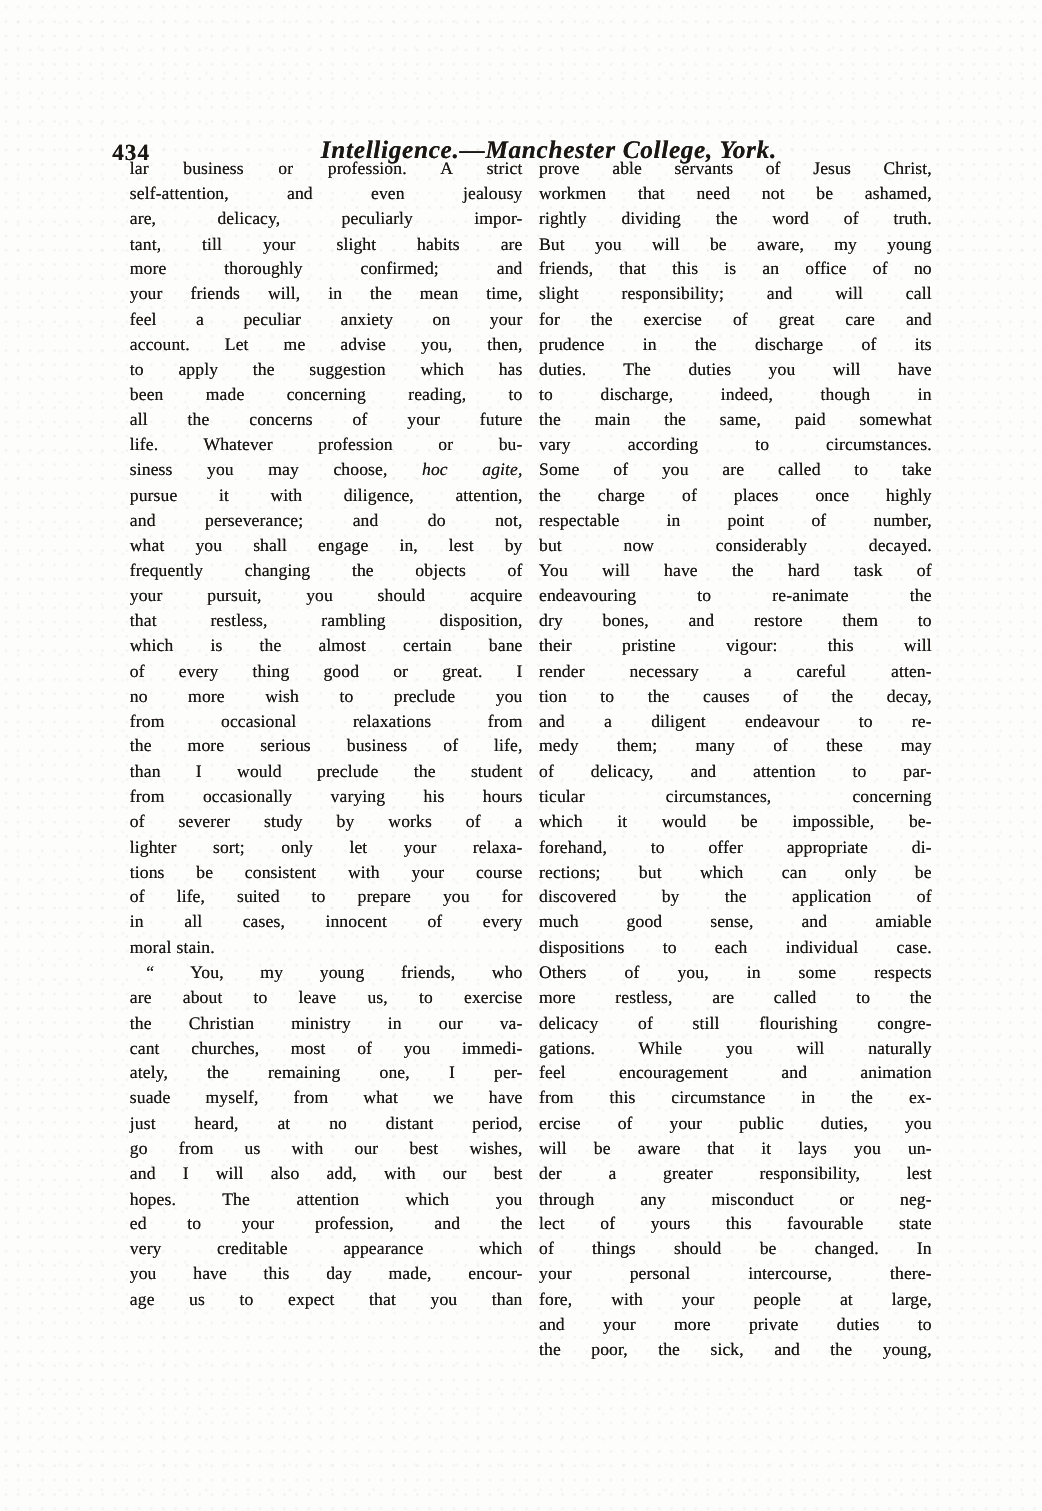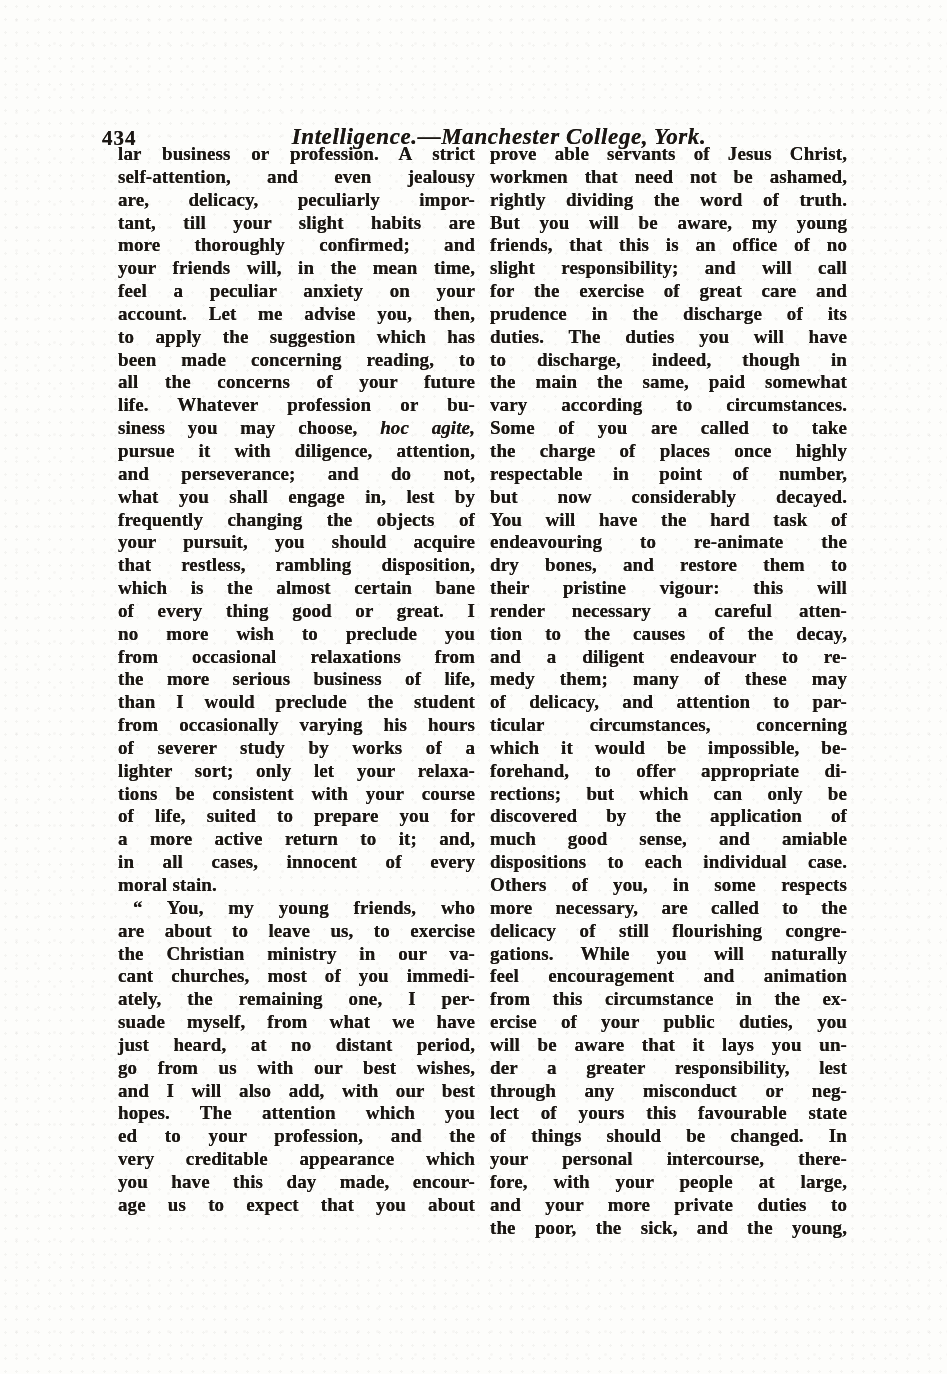--- a/index.html
+++ b/index.html
@@ -57,25 +57,24 @@
     position: absolute;
     top: 143px;
     left: 118px;
     width: 729px;
     display: flex;
     gap: 15px;
   }
   .col {
     width: 357px;
     flex: 0 0 357px;
-    font-size: 19px;
+    font-size: 16px;
     line-height: 22.85px;
     word-spacing: 0.5px;
     letter-spacing: 0.1px;
-    font-weight: bold;
   }
   .line {
     text-align: justify;
     text-align-last: justify;
     text-justify: inter-word;
     white-space: normal;
     height: 22.85px;
     overflow: visible;
   }
   .line.par-end { text-align-last: left; }
@@ -117,37 +116,36 @@
           <div class="line"><span>of every thing good or great. I</span></div>
           <div class="line"><span>no more wish to preclude you</span></div>
           <div class="line"><span>from occasional relaxations from</span></div>
           <div class="line"><span>the more serious business of life,</span></div>
           <div class="line"><span>than I would preclude the student</span></div>
           <div class="line"><span>from occasionally varying his hours</span></div>
           <div class="line"><span>of severer study by works of a</span></div>
           <div class="line"><span>lighter sort; only let your relaxa-</span></div>
           <div class="line"><span>tions be consistent with your course</span></div>
           <div class="line"><span>of life, suited to prepare you for</span></div>
-          <div class="line"><span>a more active return to it; and,</span></div>
           <div class="line"><span>in all cases, innocent of every</span></div>
           <div class="line par-end"><span>moral stain.</span></div>
           <div class="line indent"><span>“ You, my young friends, who</span></div>
           <div class="line"><span>are about to leave us, to exercise</span></div>
           <div class="line"><span>the Christian ministry in our va-</span></div>
           <div class="line"><span>cant churches, most of you immedi-</span></div>
           <div class="line"><span>ately, the remaining one, I per-</span></div>
           <div class="line"><span>suade myself, from what we have</span></div>
           <div class="line"><span>just heard, at no distant period,</span></div>
           <div class="line"><span>go from us with our best wishes,</span></div>
           <div class="line"><span>and I will also add, with our best</span></div>
           <div class="line"><span>hopes. The attention which you</span></div>
           <div class="line"><span>ed to your profession, and the</span></div>
           <div class="line"><span>very creditable appearance which</span></div>
           <div class="line"><span>you have this day made, encour-</span></div>
-          <div class="line"><span>age us to expect that you about</span></div>
+          <div class="line"><span>age us to expect that you than</span></div>
         </section>
       <section class="col" id="col-right">
           <div class="line"><span>prove able servants of Jesus Christ,</span></div>
           <div class="line"><span>workmen that need not be ashamed,</span></div>
           <div class="line"><span>rightly dividing the word of truth.</span></div>
           <div class="line"><span>But you will be aware, my young</span></div>
           <div class="line"><span>friends, that this is an office of no</span></div>
           <div class="line"><span>slight responsibility; and will call</span></div>
           <div class="line"><span>for the exercise of great care and</span></div>
           <div class="line"><span>prudence in the discharge of its</span></div>
@@ -169,21 +167,21 @@
           <div class="line"><span>medy them; many of these may</span></div>
           <div class="line"><span>of delicacy, and attention to par-</span></div>
           <div class="line"><span>ticular circumstances, concerning</span></div>
           <div class="line"><span>which it would be impossible, be-</span></div>
           <div class="line"><span>forehand, to offer appropriate di-</span></div>
           <div class="line"><span>rections; but which can only be</span></div>
           <div class="line"><span>discovered by the application of</span></div>
           <div class="line"><span>much good sense, and amiable</span></div>
           <div class="line"><span>dispositions to each individual case.</span></div>
           <div class="line"><span>Others of you, in some respects</span></div>
-          <div class="line"><span>more necessary, are called to the</span></div>
+          <div class="line"><span>more restless, are called to the</span></div>
           <div class="line"><span>delicacy of still flourishing congre-</span></div>
           <div class="line"><span>gations. While you will naturally</span></div>
           <div class="line"><span>feel encouragement and animation</span></div>
           <div class="line"><span>from this circumstance in the ex-</span></div>
           <div class="line"><span>ercise of your public duties, you</span></div>
           <div class="line"><span>will be aware that it lays you un-</span></div>
           <div class="line"><span>der a greater responsibility, lest</span></div>
           <div class="line"><span>through any misconduct or neg-</span></div>
           <div class="line"><span>lect of yours this favourable state</span></div>
           <div class="line"><span>of things should be changed. In</span></div>

